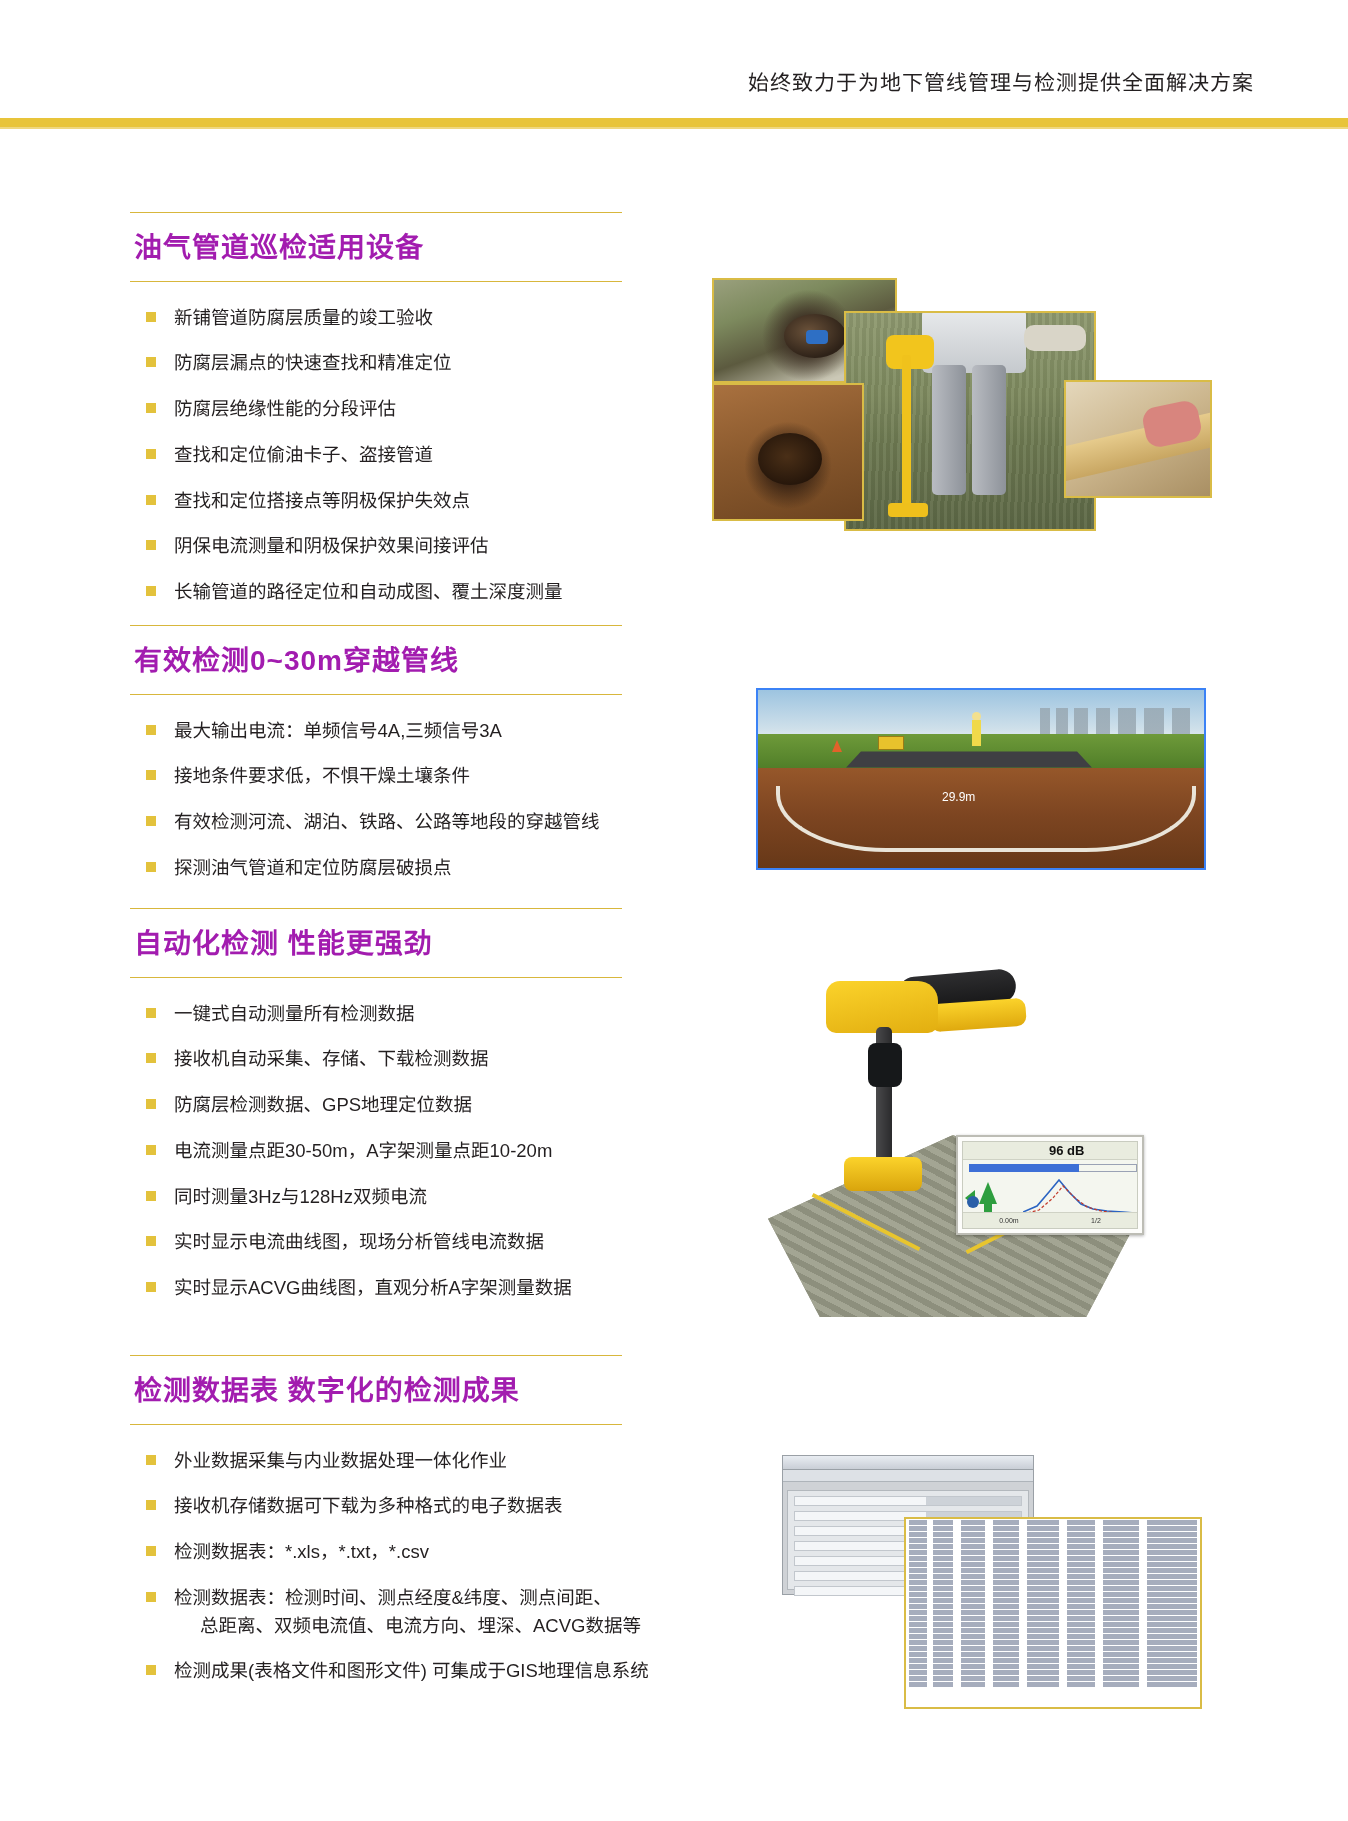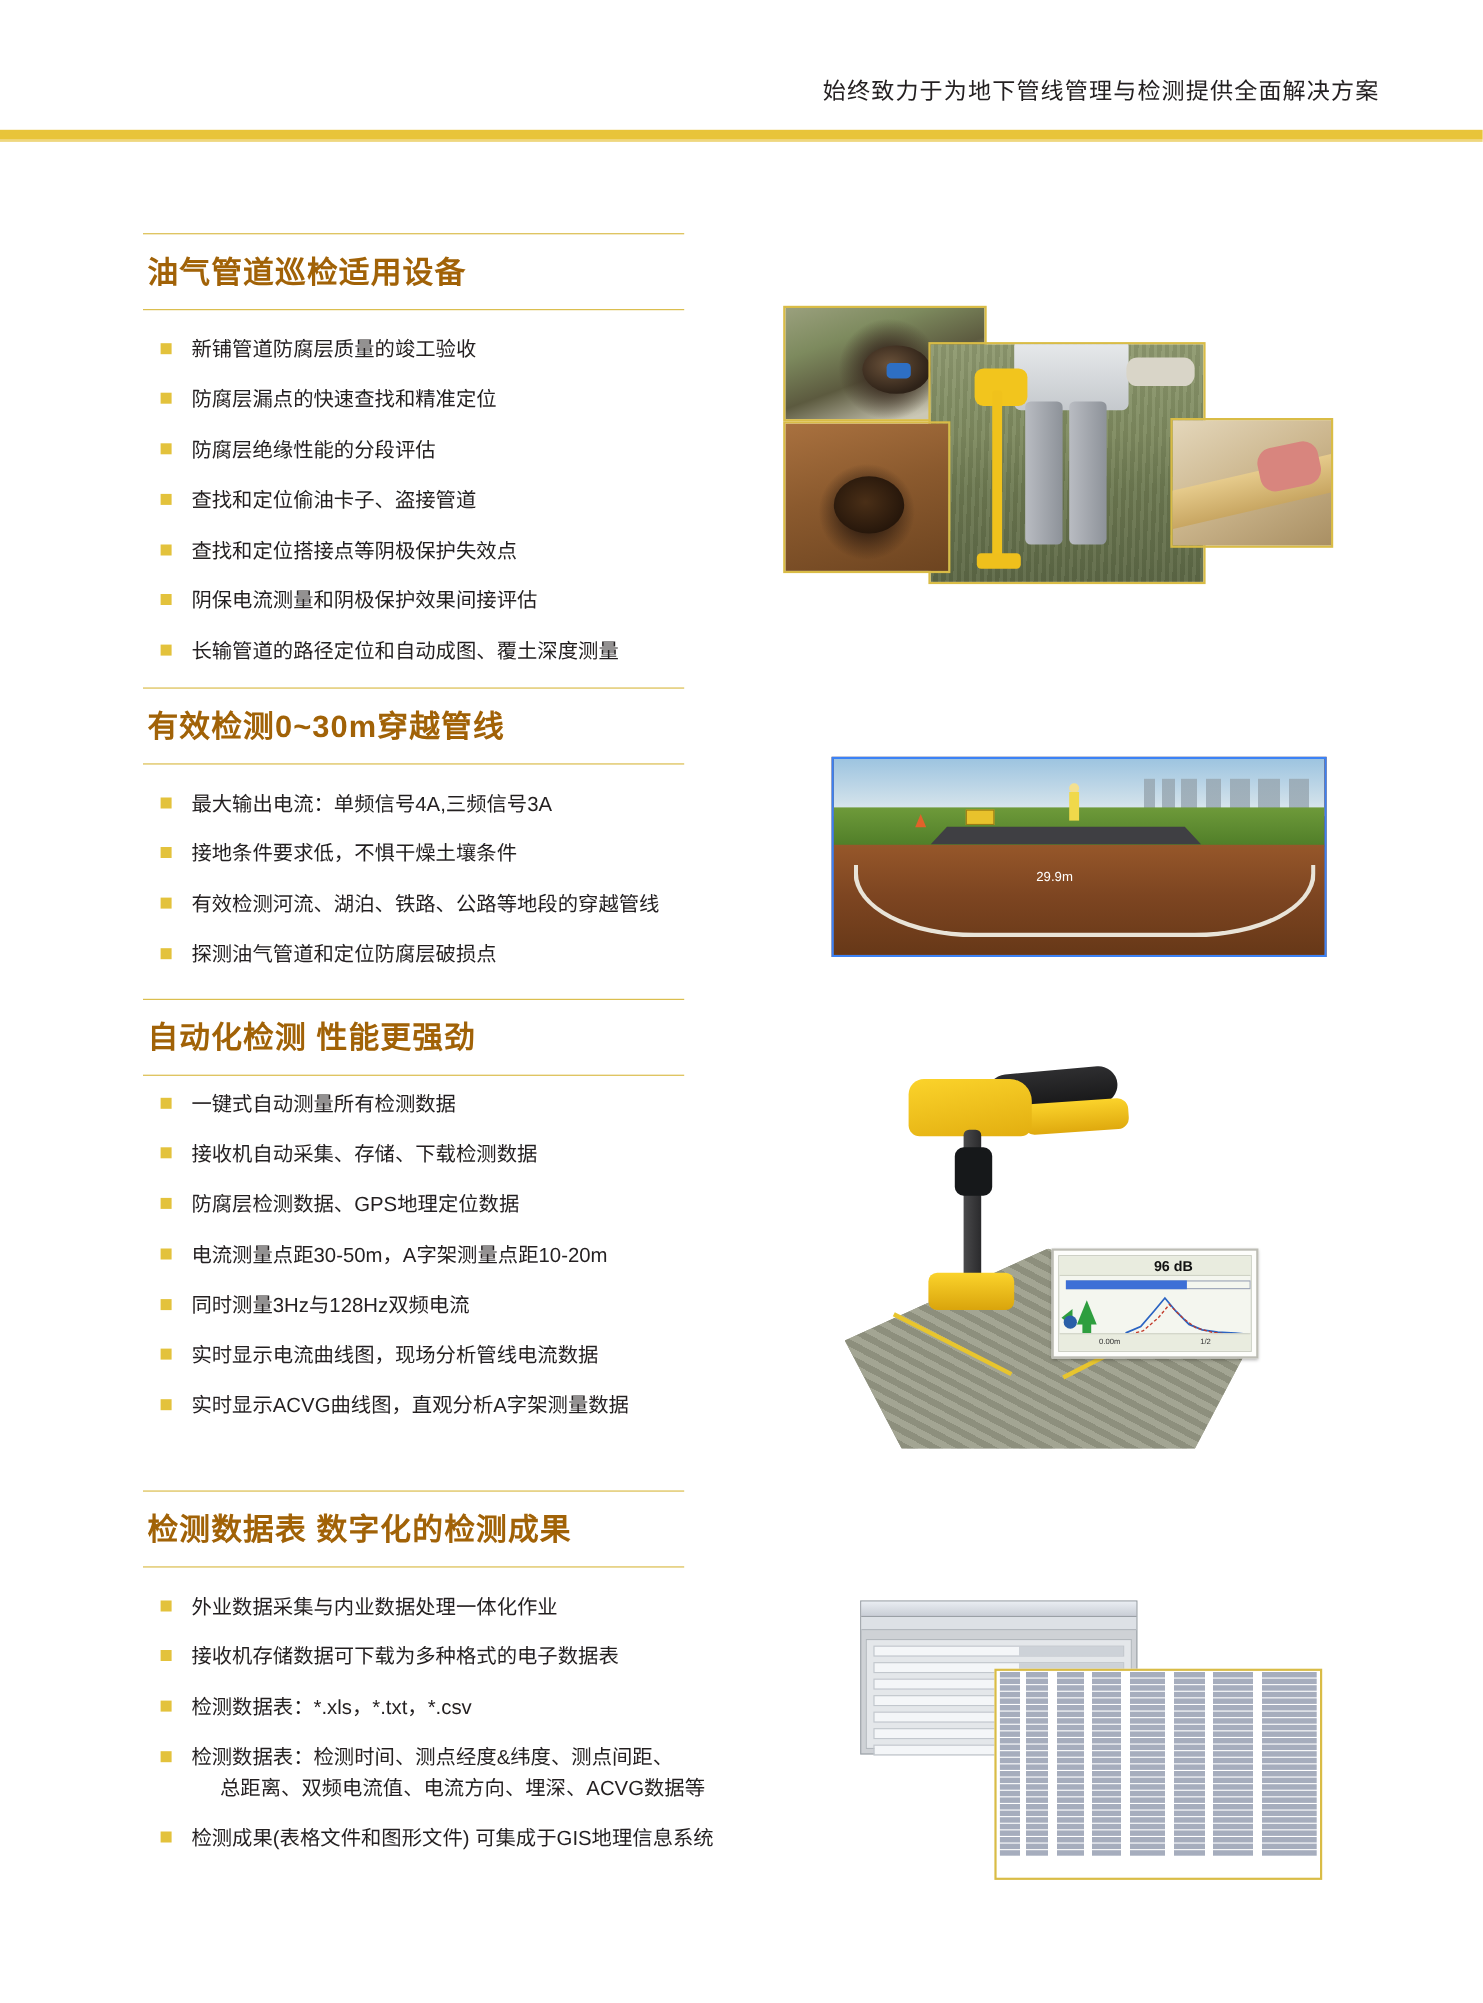--- a/index.html
+++ b/index.html
@@ -60,21 +60,21 @@
   .rule-top, .rule-bottom {
     height: 1px;
     background: #d8b73c;
     width: 492px;
   }
   .section-title {
     font-size: 28px;
     font-weight: bold;
     letter-spacing: 1px;
     padding: 18px 0 16px 4px;
-    color: #a16207;
+    color: #a21caf;
     line-height: 1.2;
   }
   ul.bullets {
     list-style: none;
     margin: 0;
     padding: 0;
     width: 560px;
   }
   ul.bullets li {
     position: relative;
@@ -96,21 +96,21 @@
     display: block;
     margin-left: 26px;
   }
 
   
   #sec-1 { left: 130px; top: 212px; }
   #sec-1 .bullets { margin-top: 22px; }
   #sec-2 { left: 130px; top: 625px; }
   #sec-2 .bullets { margin-top: 22px; }
   #sec-3 { left: 130px; top: 908px; }
-  #sec-3 .bullets { margin-top: 12px; }
+  #sec-3 .bullets { margin-top: 22px; }
   #sec-4 { left: 130px; top: 1355px; }
   #sec-4 .bullets { margin-top: 22px; }
 
   
   #fig-1 {
     position: absolute;
     left: 712px;
     top: 278px;
     width: 500px;
     height: 275px;

